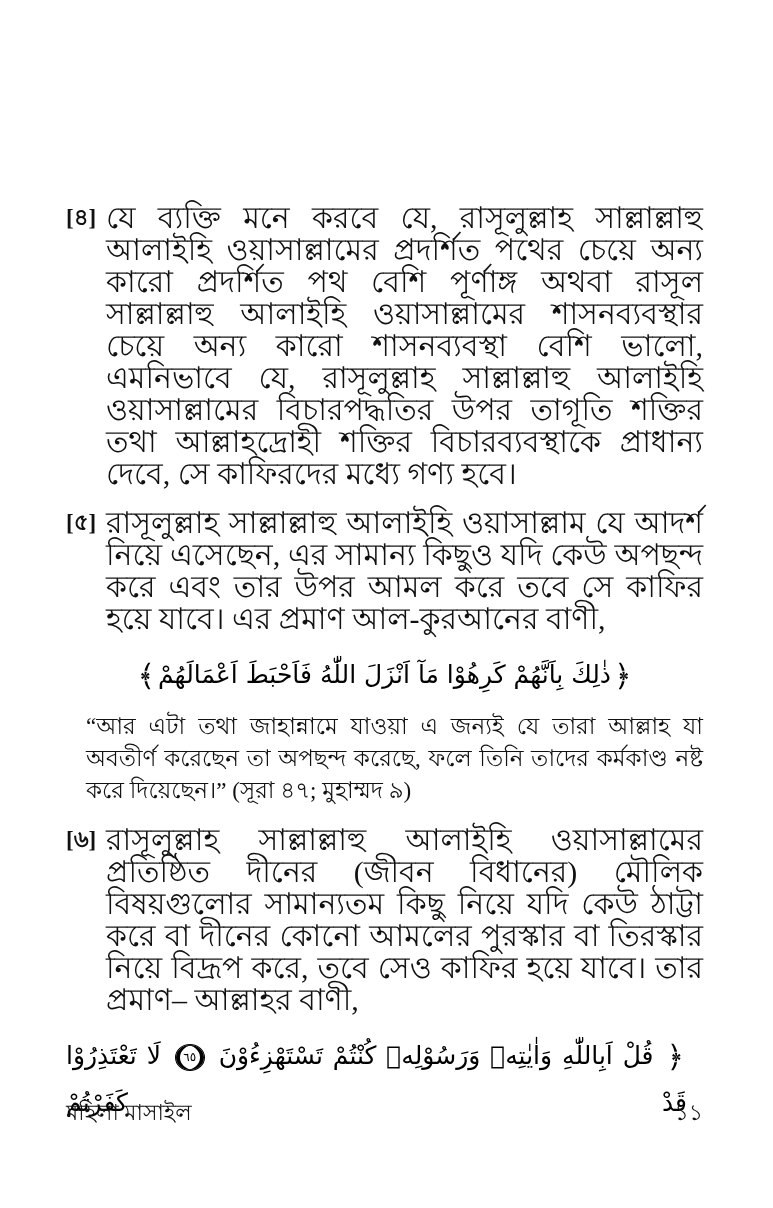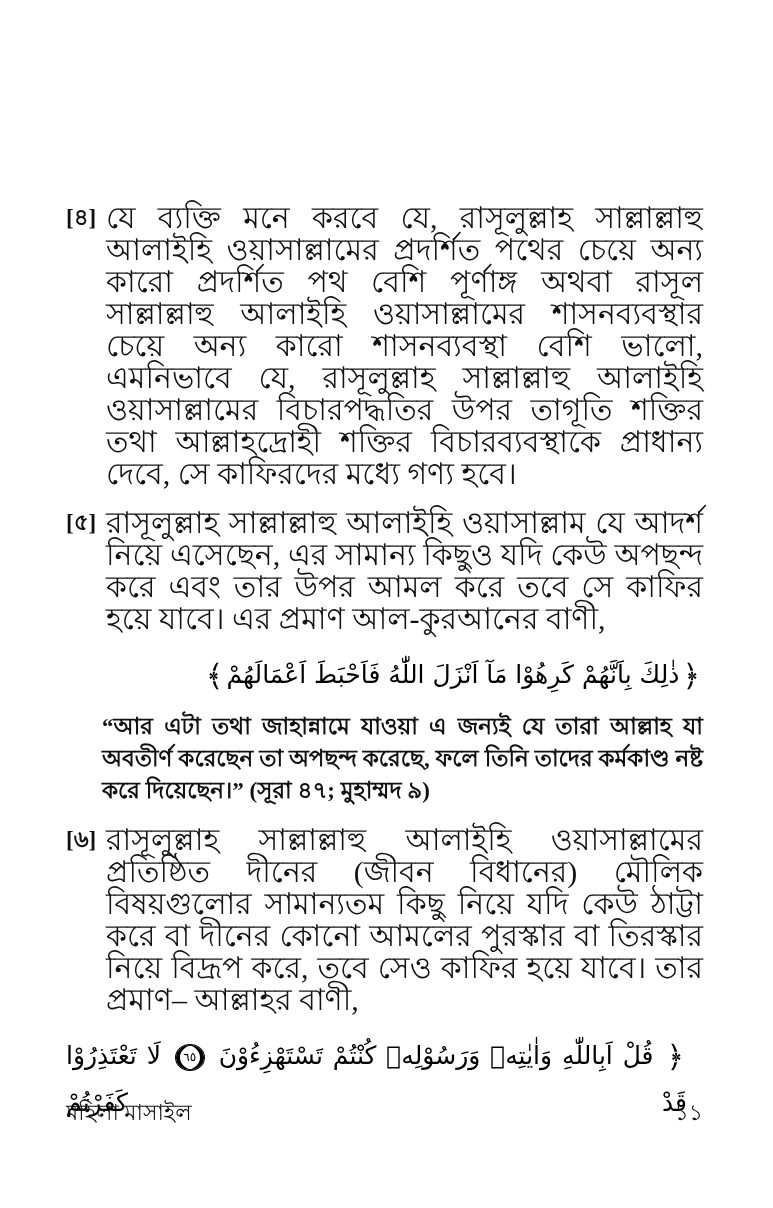--- a/index.html
+++ b/index.html
@@ -19,32 +19,32 @@
     flex:0 0 40px;
     font-size:23px;line-height:32px;font-weight:bold;
     white-space:nowrap;
   }
   .para .body{
     flex:1;
     font-size:30px;line-height:32px;
     text-align:justify;
   }
   .indented{
-    margin:0 0 17px 36px;
+    margin:0 0 17px 20px;
     font-size:23px;line-height:32px;
     text-align:justify;
-    font-weight:bold;
   }
   .arabic{
     font-family:"DejaVu Sans","Liberation Sans",sans-serif;
     direction:rtl;
     font-size:25px;line-height:46px;
     color:#000;
   }
   .arabic-centered{
+    text-align:center;
     margin:8px 0 12px 0;
   }
   .arabic-block{
     margin:6px 16px 10px 0;
   }
   .arabic-line-1{
     text-align:justify;
     text-align-last:justify;
   }
   .arabic-line-2{

